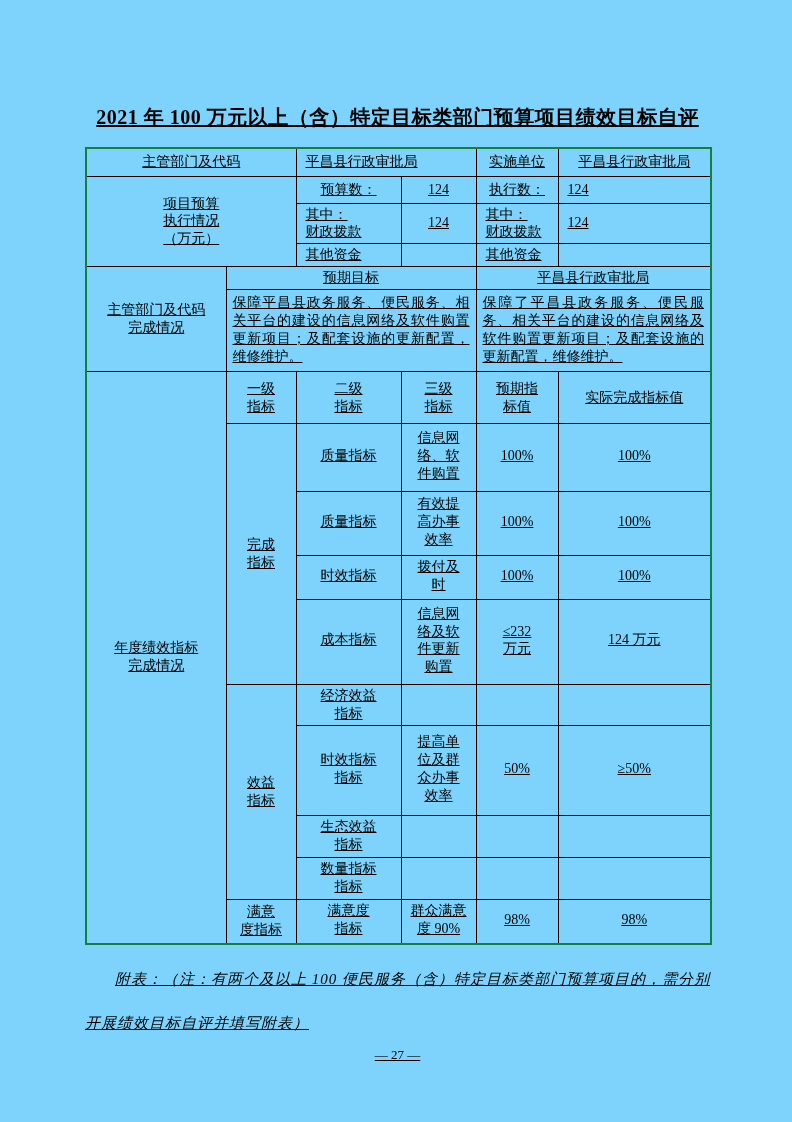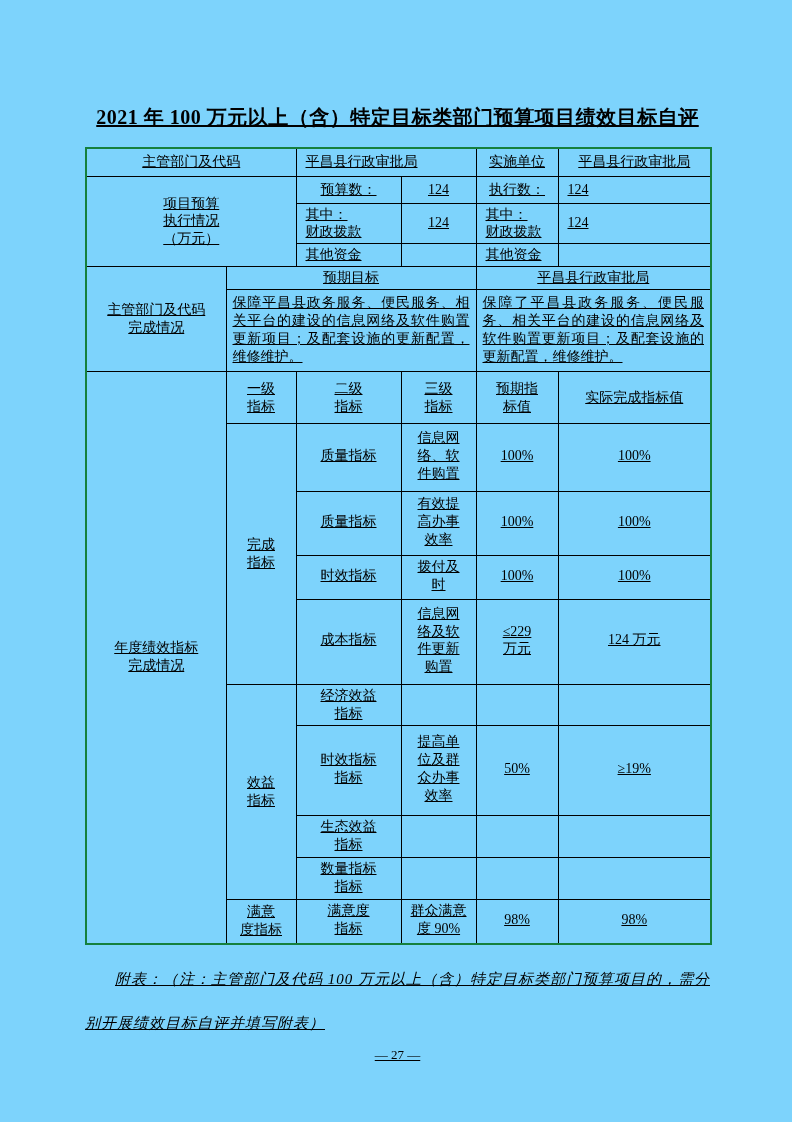--- a/index.html
+++ b/index.html
@@ -134,42 +134,42 @@
 时</td>
           <td class="c vb">100%</td>
           <td class="c vb">100%</td>
         </tr>
         <tr style="height:85px">
           <td class="c vb">成本指标</td>
           <td class="c pre vb">信息网
 络及软
 件更新
 购置</td>
-          <td class="c pre vb">≤229
+          <td class="c pre vb">≤232
 万元</td>
           <td class="c vb">124 万元</td>
         </tr>
         <tr style="height:38px">
           <td rowspan="4" class="c pre">效益
 指标</td>
           <td class="c pre">经济效益
 指标</td>
           <td class="c"></td>
           <td class="c"></td>
           <td class="c"></td>
         </tr>
         <tr style="height:90px">
           <td class="c pre vb">时效指标
 指标</td>
           <td class="c pre vb">提高单
 位及群
 众办事
 效率</td>
           <td class="c vb">50%</td>
-          <td class="c vb">≥19%</td>
+          <td class="c vb">≥50%</td>
         </tr>
         <tr style="height:42px">
           <td class="c pre">生态效益
 指标</td>
           <td class="c"></td>
           <td class="c"></td>
           <td class="c"></td>
         </tr>
         <tr style="height:42px">
           <td class="c pre">数量指标
@@ -184,17 +184,17 @@
           <td class="c pre vb">满意度
 指标</td>
           <td class="c pre vb">群众满意
 度 90%</td>
           <td class="c vb">98%</td>
           <td class="c vb">98%</td>
         </tr>
       </tbody>
     </table>
 
-    <p class="footnote">附表：（注：主管部门及代码 100 万元以上（含）特定目标类部门预算项目的，需分别开展绩效目标自评并填写附表）</p>
+    <p class="footnote">附表：（注：有两个及以上 100 便民服务（含）特定目标类部门预算项目的，需分别开展绩效目标自评并填写附表）</p>
     <p class="pagenum">— 27 —</p>
 
   </div>
 </div>
 
 </body></html>

